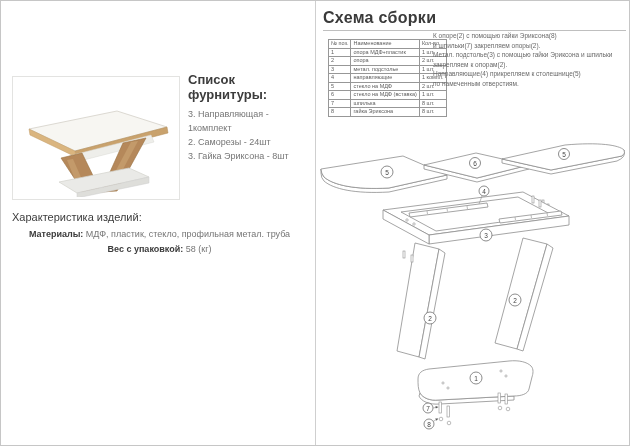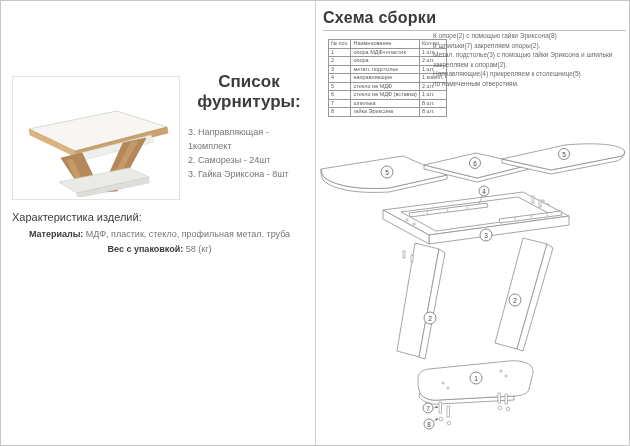--- a/index.html
+++ b/index.html
@@ -7,21 +7,21 @@
     position:relative;width:630px;height:446px;box-sizing:border-box;
     background:#fff;border:1px solid #c6c6c6;overflow:hidden;
     font-family:"Liberation Sans",sans-serif;
   }
   .divider-v{position:absolute;left:314px;top:0;width:1px;height:446px;background:#cfcfcf;}
 
   
   .photo-frame{position:absolute;left:11px;top:75px;width:166px;height:122px;
     border:1px solid #e3e3e1;background:#fff;}
   .hardware{position:absolute;left:187px;top:71px;width:122px;}
-  .hw-title{font-size:17px;font-weight:bold;color:#3c3c3c;margin-bottom:13px;text-align:center;}
+  .hw-title{font-size:13px;font-weight:bold;color:#3c3c3c;margin-bottom:5px;}
   .hw-item{font-size:9px;color:#757575;line-height:14px;}
   .chars{position:absolute;left:11px;top:210px;width:295px;}
   .chars-title{font-size:11px;font-weight:normal;color:#3c3c3c;margin-bottom:4px;}
   .chars-line{font-size:9px;color:#757575;line-height:15px;text-align:center;}
   .chars-line .lbl{font-weight:bold;color:#3c3c3c;}
 
   
   .scheme-title{position:absolute;left:322px;top:8px;font-size:16px;font-weight:bold;
     color:#3a3a3a;letter-spacing:.3px;}
   .title-rule{position:absolute;left:322px;top:29px;width:303px;height:1px;background:#bfbfbf;}

